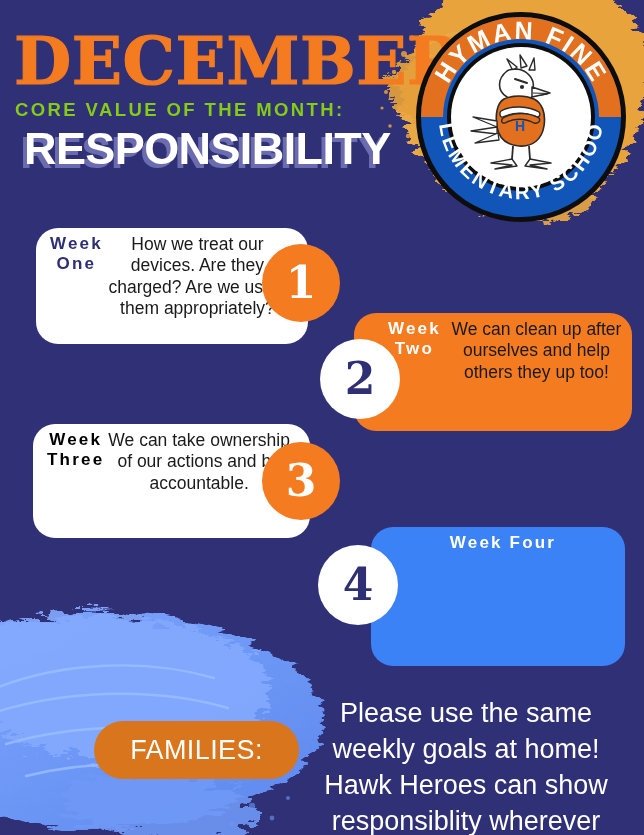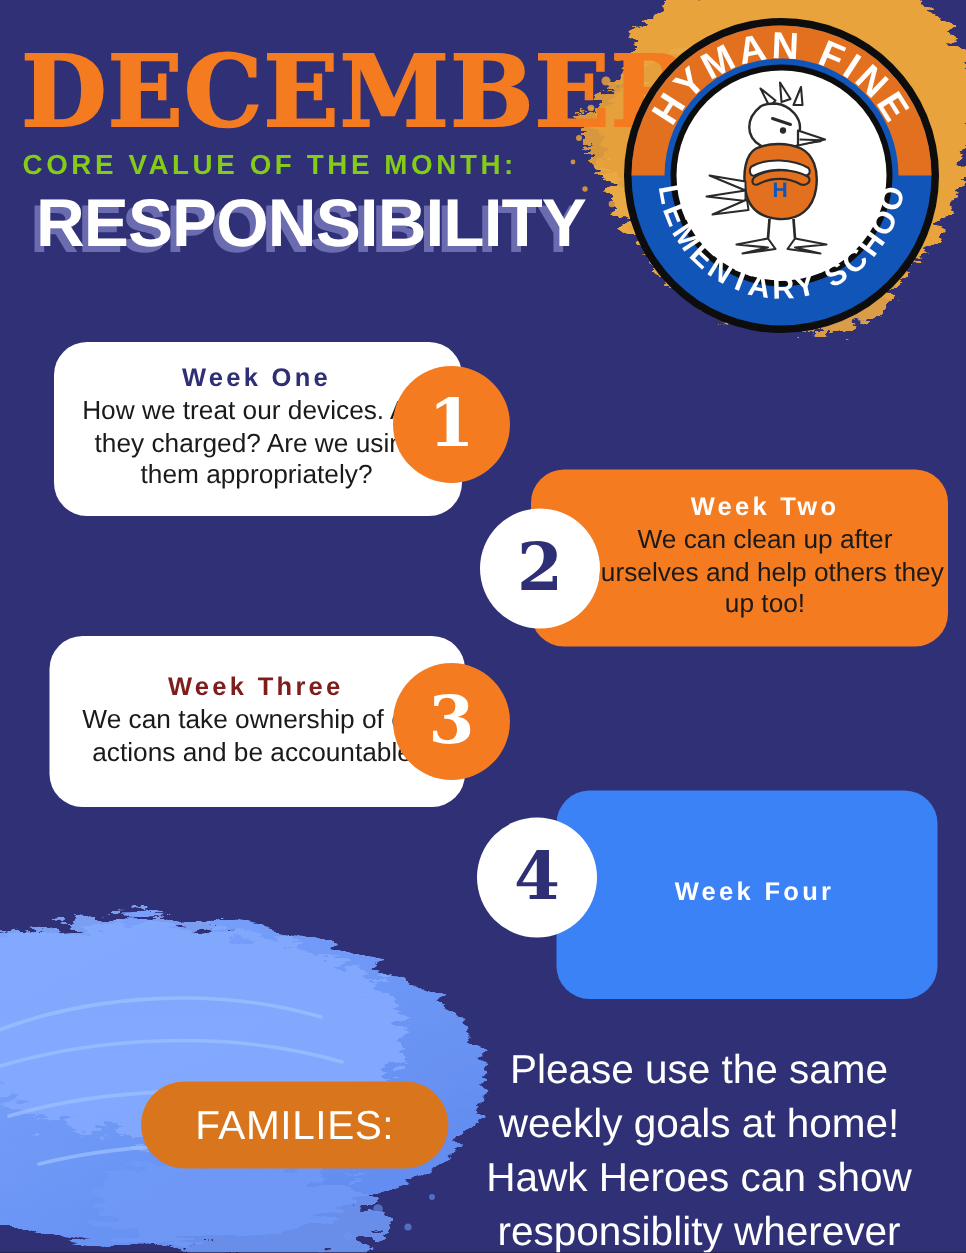--- a/index.html
+++ b/index.html
@@ -79,21 +79,21 @@
     width: 224px;
     height: 212px;
   }
 
   
   .card {
     position: absolute;
     border-radius: 22px;
     box-sizing: border-box;
     display: flex;
-    flex-direction: column;
+    flex-direction: row;
     justify-content: center;
   }
   .card .week-title {
     font-size: 17px;
     font-weight: 700;
     letter-spacing: 2.2px;
     text-align: center;
     margin: 0 0 1px 0;
   }
   .card .week-body {
@@ -134,21 +134,21 @@
   #badge-two {
     left: 320px; top: 339px; width: 80px; height: 80px;
     background: #ffffff; color: #2E2F74; font-size: 44px;
   }
 
   
   #card-three {
     left: 33px; top: 424px; width: 277px; height: 114px;
     background: #ffffff; padding: 6px 16px 8px 14px;
   }
-  #card-three .week-title { color: #7f1d1d; }
+  #card-three .week-title { color: #000000; }
   #badge-three {
     left: 262px; top: 442px; width: 78px; height: 78px;
     background: #F47B20; color: #ffffff; font-size: 44px;
   }
 
   
   #card-four {
     left: 371px; top: 527px; width: 254px; height: 139px;
     background: #3b82f6; padding: 6px 12px 8px 22px;
   }

